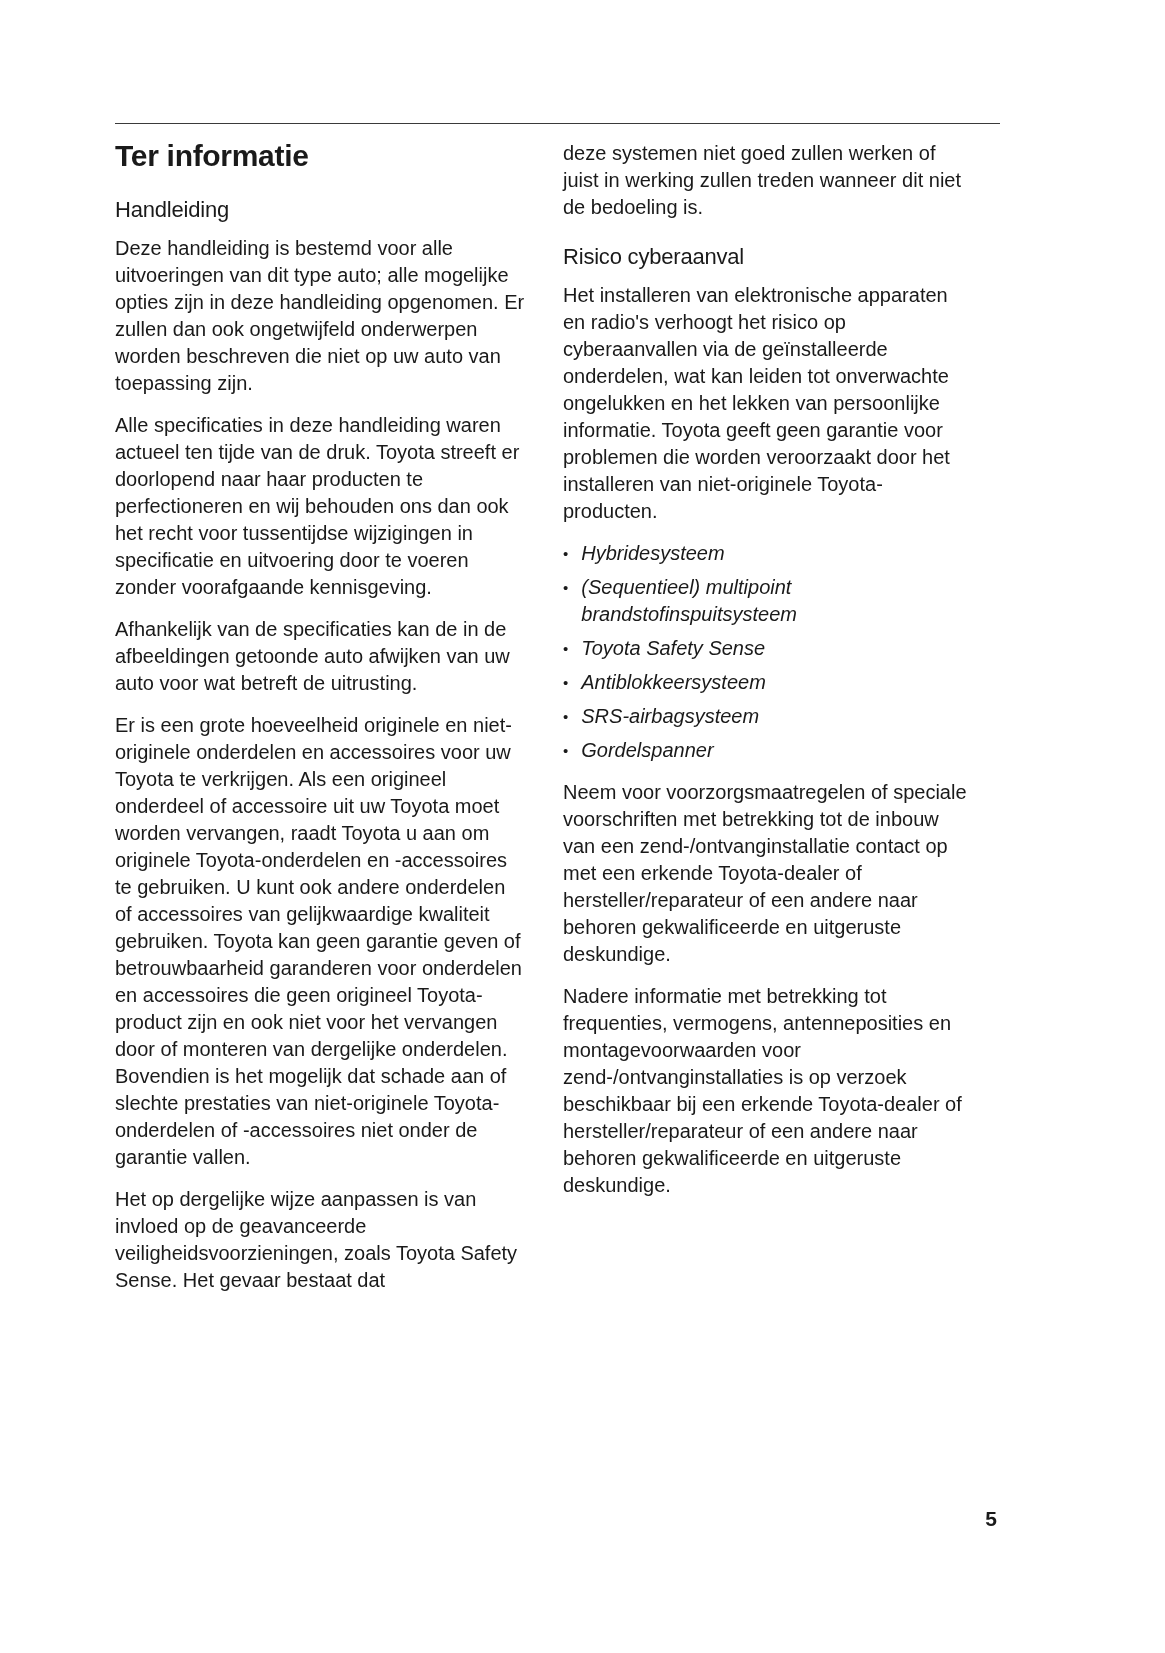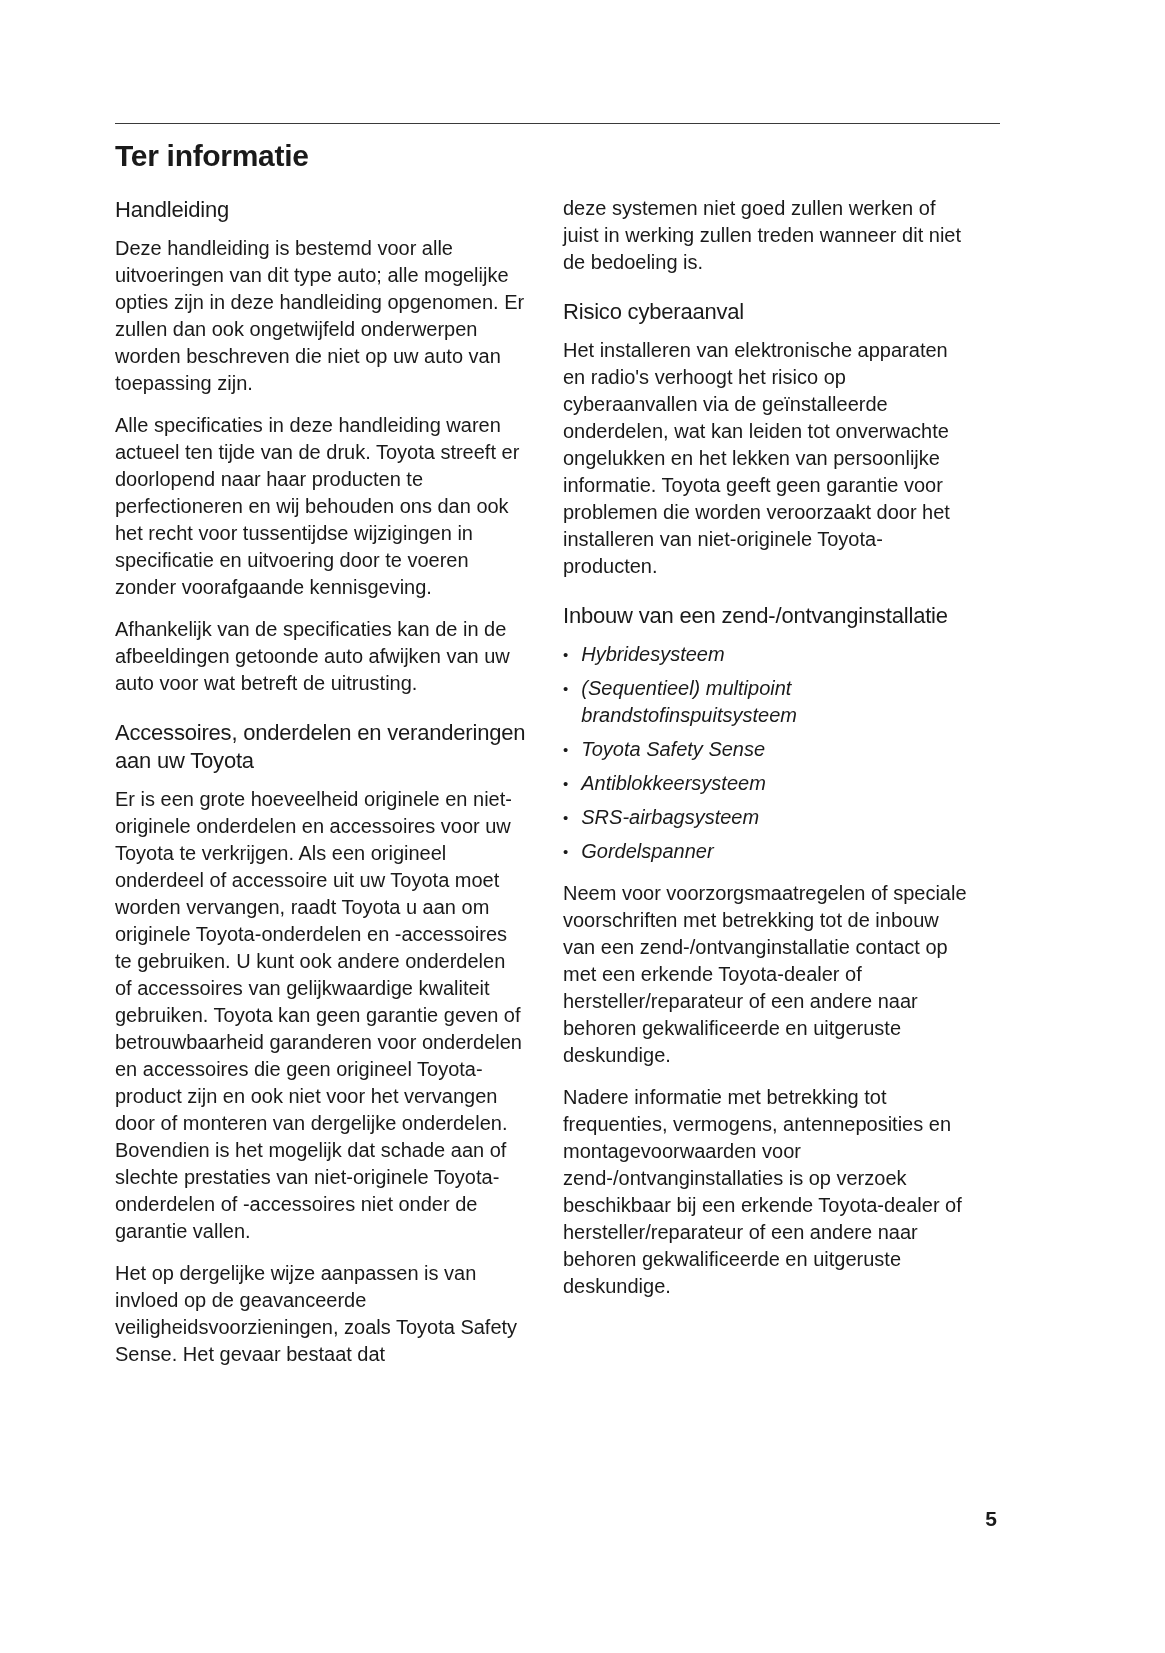--- a/index.html
+++ b/index.html
@@ -25,21 +25,20 @@
     height: 1px;
     background: #3a3a3a;
   }
   .columns {
     position: absolute;
     top: 124px;
     left: 115px;
     width: 885px;
     display: flex;
     gap: 36px;
-    align-items: center;
   }
   .col {
     box-sizing: border-box;
   }
   .col-left  { width: 412px; }
   .col-right { width: 411px; }
   .page-title {
     font-size: 30px;
     font-weight: bold;
     letter-spacing: -0.3px;
@@ -54,21 +53,21 @@
     margin: 22px 0 11px 0;
     overflow-wrap: break-word;
   }
   .para {
     font-size: 20px;
     line-height: 27px;
     margin: 0 0 15px 0;
     overflow-wrap: break-word;
   }
   .col-right .para.first {
-    margin-top: 4px;
+    margin-top: 16px;
   }
   .bullet-list {
     list-style: none;
     margin: 0 0 15px 0;
     padding: 0;
   }
   .bullet-item {
     display: flex;
     gap: 13px;
     font-size: 20px;
@@ -103,32 +102,30 @@
   <div class="columns">
 
     <div class="col col-left">
       <h1 class="page-title">Ter informatie</h1>
 
       <h2 class="section-heading">Handleiding</h2>
       <p class="para">Deze handleiding is bestemd voor alle uitvoeringen van dit type auto; alle mogelijke opties zijn in deze handleiding opgenomen. Er zullen dan ook ongetwijfeld onderwerpen worden beschreven die niet op uw auto van toepassing zijn.</p>
       <p class="para">Alle specificaties in deze handleiding waren actueel ten tijde van de druk. Toyota streeft er doorlopend naar haar producten te perfectioneren en wij behouden ons dan ook het recht voor tussentijdse wijzigingen in specificatie en uitvoering door te voeren zonder voorafgaande kennisgeving.</p>
       <p class="para">Afhankelijk van de specificaties kan de in de afbeeldingen getoonde auto afwijken van uw auto voor wat betreft de uitrusting.</p>
 
-      <h2 class="section-heading">Accessoires, onderdelen en veranderingen aan uw Toyota</h2>
       <p class="para">Er is een grote hoeveelheid originele en niet-originele onderdelen en accessoires voor uw Toyota te verkrijgen. Als een origineel onderdeel of accessoire uit uw Toyota moet worden vervangen, raadt Toyota u aan om originele Toyota-onderdelen en -accessoires te gebruiken. U kunt ook andere onderdelen of accessoires van gelijkwaardige kwaliteit gebruiken. Toyota kan geen garantie geven of betrouwbaarheid garanderen voor onderdelen en accessoires die geen origineel Toyota-product zijn en ook niet voor het vervangen door of monteren van dergelijke onderdelen. Bovendien is het mogelijk dat schade aan of slechte prestaties van niet-originele Toyota-onderdelen of -accessoires niet onder de garantie vallen.</p>
       <p class="para">Het op dergelijke wijze aanpassen is van invloed op de geavanceerde veiligheidsvoorzieningen, zoals Toyota Safety Sense. Het gevaar bestaat dat</p>
     </div>
 
     <div class="col col-right">
       <p class="para first">deze systemen niet goed zullen werken of juist in werking zullen treden wanneer dit niet de bedoeling is.</p>
 
       <h2 class="section-heading">Risico cyberaanval</h2>
       <p class="para">Het installeren van elektronische apparaten en radio's verhoogt het risico op cyberaanvallen via de geïnstalleerde onderdelen, wat kan leiden tot onverwachte ongelukken en het lekken van persoonlijke informatie. Toyota geeft geen garantie voor problemen die worden veroorzaakt door het installeren van niet-originele Toyota-producten.</p>
 
-      <h2 class="section-heading">Inbouw van een zend-/ontvanginstallatie</h2>
 
       <ul class="bullet-list">
         <li class="bullet-item">
           <span class="bullet-dot">•</span>
           <span class="bullet-text">Hybridesysteem</span>
         </li>
         <li class="bullet-item">
           <span class="bullet-dot">•</span>
           <span class="bullet-text">(Sequentieel) multipoint brandstofinspuitsysteem</span>
         </li>

